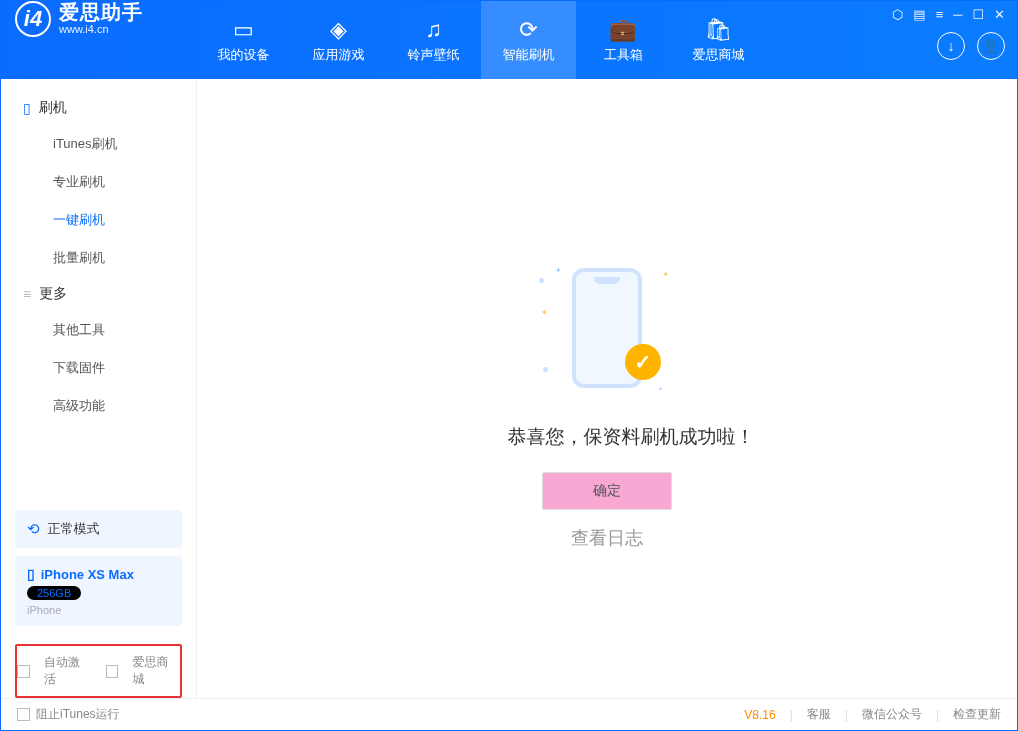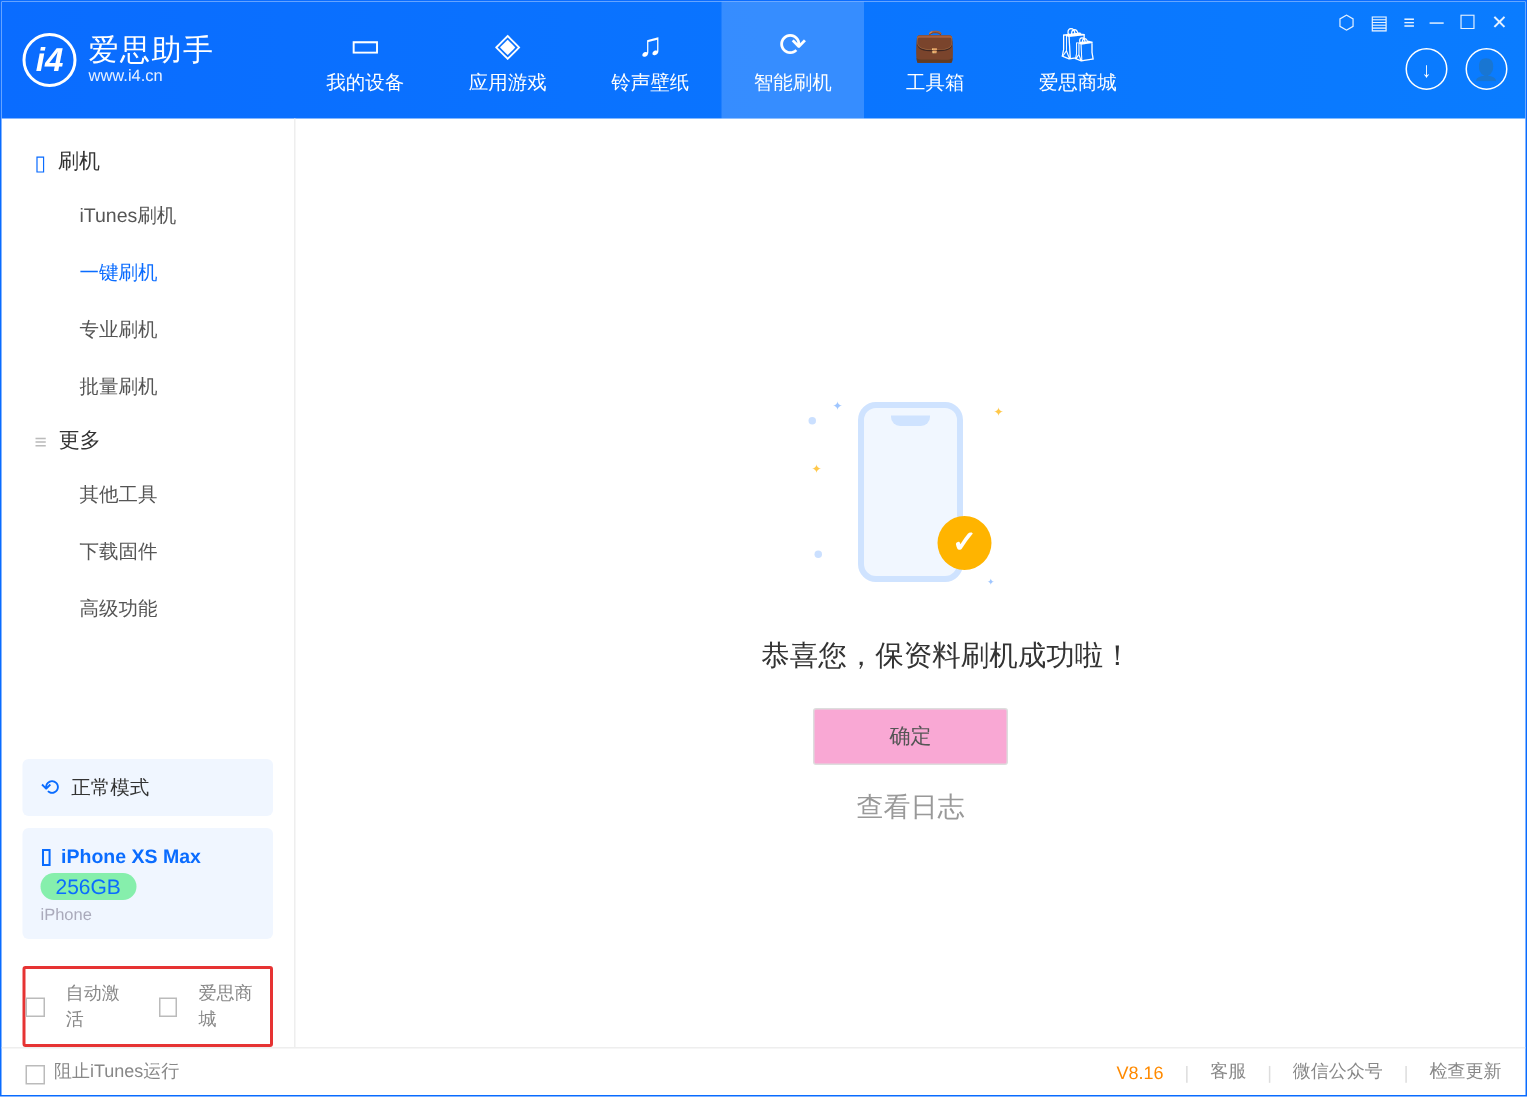--- a/index.html
+++ b/index.html
@@ -1,22 +1,22 @@
 <!DOCTYPE html>
 <html><head>
 <meta charset="utf-8">
 <style>
 * { margin: 0; padding: 0; box-sizing: border-box; font-family: "Microsoft YaHei", Arial, sans-serif; }
 body { background: #fff; width: 1018px; height: 731px; overflow: hidden; border: 1px solid #0a6cff; }
 
 .header { height: 78px; background: linear-gradient(to right, #0a6cff, #0a7cff); display: flex; align-items: stretch; color: #fff; }
-.logo-block { width: 195px; display: flex; align-items: center; padding-left: 14px; }
+.logo-block { width: 195px; display: flex; padding-left: 14px; }
 .logo-circle { width: 36px; height: 36px; border: 2.5px solid #fff; border-radius: 50%; display: flex; align-items: center; justify-content: center; font-weight: bold; font-size: 22px; font-style: italic; margin-right: 8px; }
 .logo-text { line-height: 1.1; }
-.logo-chinese { font-size: 20px; font-weight: 400; letter-spacing: 1px; }
+.logo-chinese { font-size: 20px; font-weight: 700; letter-spacing: 1px; }
 .logo-url { font-size: 11px; opacity: .9; }
 
 .nav-tabs { display: flex; flex: 1; }
 .nav-tab { width: 95px; display: flex; flex-direction: column; align-items: center; justify-content: center; cursor: pointer; font-size: 13px; }
 .nav-tab.active { background: rgba(255,255,255,.18); }
 .nav-tab .icon { font-size: 22px; height: 28px; display: flex; align-items: center; }
 .nav-tab .label { margin-top: 2px; }
 
 .header-right { width: 160px; display: flex; flex-direction: column; align-items: flex-end; padding: 6px 12px; }
 .window-ctrls { display: flex; gap: 10px; font-size: 13px; opacity: .9; }
@@ -29,21 +29,21 @@
 .side-section-title { display: flex; align-items: center; gap: 8px; padding: 8px 22px; color: #333; font-size: 14px; font-weight: 500; }
 .side-section-icon { color: #0a6cff; font-size: 14px; }
 .side-item { padding: 10px 22px 10px 52px; font-size: 13px; color: #555; cursor: pointer; }
 .side-item.active { color: #0a6cff; }
 
 .side-bottom { margin-top: auto; padding: 0 14px 10px; }
 .mode-card { background: #f0f6ff; border-radius: 4px; padding: 10px 12px; display: flex; align-items: center; gap: 8px; font-size: 13px; color: #333; margin-bottom: 8px; }
 .mode-icon { color: #0a6cff; font-size: 15px; }
 .device-card { background: #f0f6ff; border-radius: 4px; padding: 10px 12px; font-size: 13px; }
 .device-name { color: #0a6cff; font-weight: 600; display: flex; align-items: center; gap: 6px; }
-.device-storage { display: inline-block; background: #86efac; color: #0a6cff; border-radius: 10px; padding: 1px 10px; font-size: 14px; margin-top: 4px; }
+.device-storage { display: inline-block; background: #000000; color: #0a6cff; border-radius: 10px; padding: 1px 10px; font-size: 11px; margin-top: 4px; }
 .device-type { color: #aab; font-size: 11px; margin-top: 4px; }
 
 .checkbox-row { border: 2px solid #e63333; border-radius: 2px; padding: 8px 0; margin: 8px 14px 0 14px; display: flex; gap: 14px; align-items: center; font-size: 12px; color: #888; }
 .chk { width: 13px; height: 13px; border: 1px solid #bbb; display: inline-block; }
 
 .content { flex: 1; display: flex; flex-direction: column; align-items: center; justify-content: center; padding-top: 30px; }
 .illus { width: 140px; height: 140px; position: relative; display: flex; align-items: center; justify-content: center; }
 .phone { width: 70px; height: 120px; border: 4px solid #cfe3ff; border-radius: 12px; background: #f1f7ff; position: relative; }
 .phone::before { content: ""; position: absolute; top: 5px; left: 50%; transform: translateX(-50%); width: 26px; height: 7px; background: #cfe3ff; border-radius: 0 0 6px 6px; }
 .check-badge { position: absolute; right: 16px; bottom: 18px; width: 36px; height: 36px; background: #ffb400; border-radius: 50%; display: flex; align-items: center; justify-content: center; color: #fff; font-size: 20px; font-weight: bold; }
@@ -51,21 +51,21 @@
 .sparkle.s1 { left: 4px; top: 50px; } .sparkle.s2 { left: 18px; top: 8px; color: #9fc6ff; }
 .sparkle.s3 { right: 8px; top: 12px; } .sparkle.s4 { right: 14px; bottom: 6px; color: #9fc6ff; font-size: 6px; }
 .dot { position: absolute; width: 5px; height: 5px; background: #cbe0ff; border-radius: 50%; }
 .dot.d1 { left: 2px; top: 20px; } .dot.d2 { left: 6px; bottom: 26px; }
 
 .success-text { font-size: 19px; color: #333; margin-top: 26px; margin-left: 48px; }
 .ok-btn { margin-top: 22px; width: 130px; height: 38px; border: 1px solid #ddd; background: #f9a8d4; color: #555; font-size: 14px; cursor: pointer; border-radius: 2px; }
 .log-link { margin-top: 16px; color: #999; font-size: 18px; cursor: pointer; }
 
 .footer { height: 32px; border-top: 1px solid #eee; display: flex; align-items: center; padding: 0 16px; font-size: 12px; color: #888; }
-.footer-left { display: flex; align-items: flex-end; gap: 6px; }
+.footer-left { display: flex; align-items: center; gap: 6px; }
 .footer-right { margin-left: auto; display: flex; align-items: center; gap: 14px; }
 .footer-right .sep { color: #ddd; }
 .version { color: #ff8a00; }
 .footer-link { cursor: pointer; }
 </style>
 </head>
 <body>
 
 <div class="header">
   <div class="logo-block">
@@ -117,22 +117,22 @@
   </div>
 </div>
 
 <div class="main">
   <div class="sidebar">
     <div class="side-section-title">
       <span class="side-section-icon">▯</span>
       <span>刷机</span>
     </div>
     <div class="side-item">iTunes刷机</div>
+    <div class="side-item">专业刷机</div>
     <div class="side-item active">一键刷机</div>
-    <div class="side-item">专业刷机</div>
     <div class="side-item">批量刷机</div>
 
     <div class="side-section-title">
       <span class="side-section-icon" style="color:#bbb;">≡</span>
       <span>更多</span>
     </div>
     <div class="side-item">其他工具</div>
     <div class="side-item">下载固件</div>
     <div class="side-item">高级功能</div>
 

